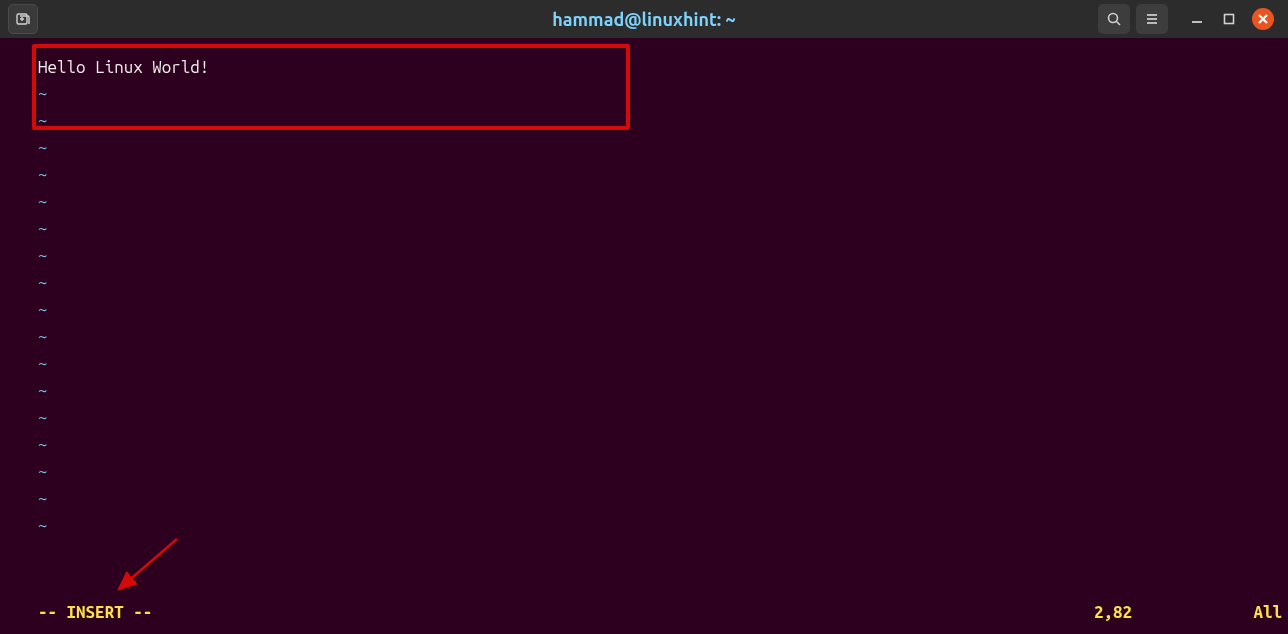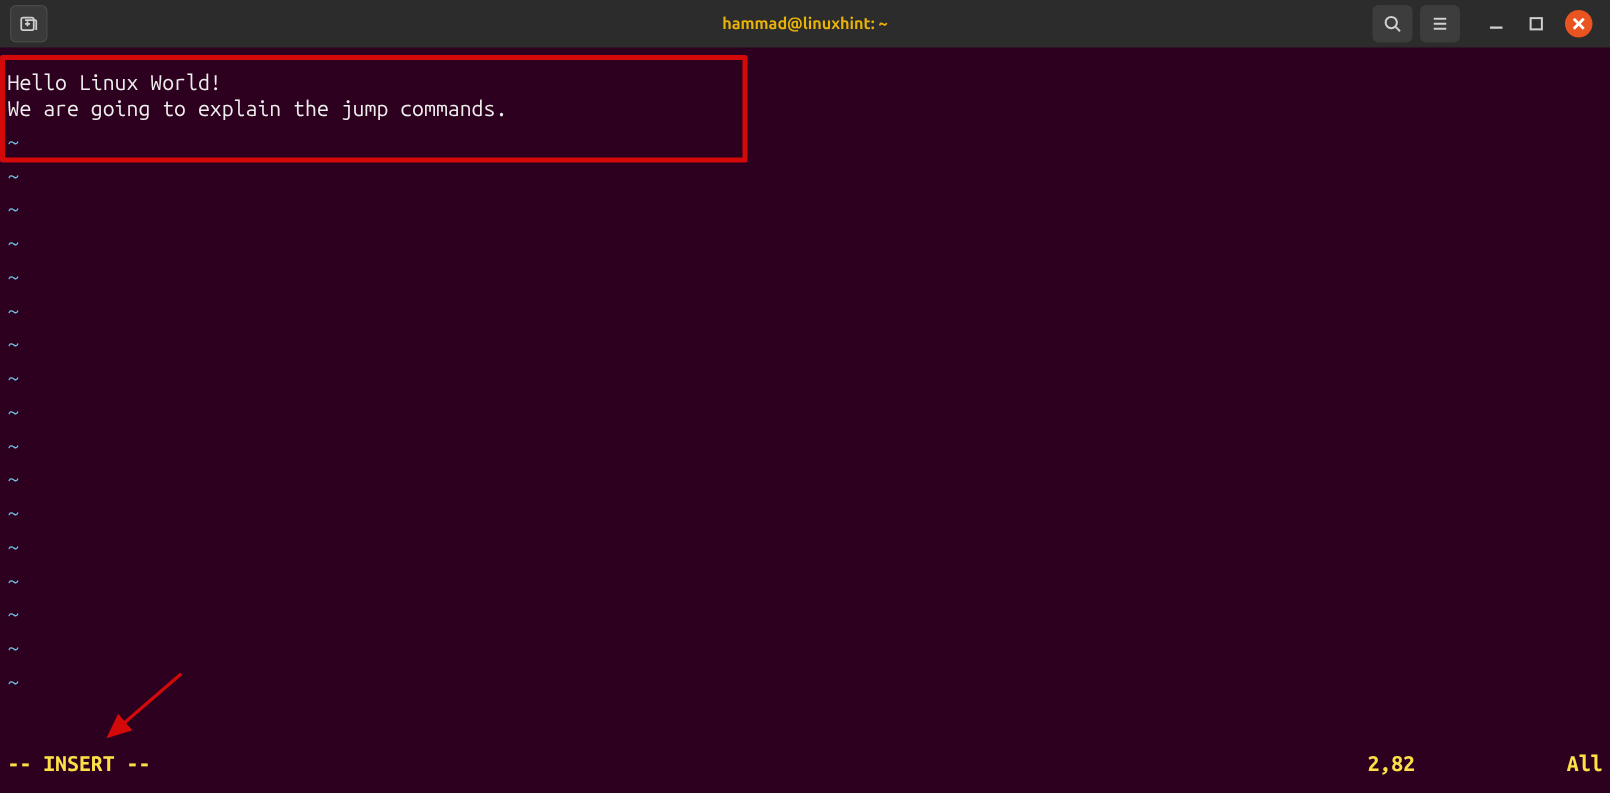--- a/index.html
+++ b/index.html
@@ -37,23 +37,23 @@
     .new-tab-btn svg {
       width: 16px;
       height: 16px;
       stroke: #d0d0d0;
       fill: none;
     }
     .window-title {
       position: absolute;
       left: 50%;
       transform: translateX(-50%);
-      color: #eab308;
+      color: #7dd3fc;
       font-family: 'Ubuntu', sans-serif;
-      font-size: 13px;
+      font-size: 18px;
       font-weight: 600;
     }
     .titlebar-right {
       margin-left: auto;
       display: flex;
       align-items: center;
       gap: 6px;
     }
     .titlebar-btn {
       width: 32px;
@@ -106,20 +106,21 @@
       stroke: #fff;
       stroke-width: 2.2;
     }
     .terminal-body {
       position: relative;
       height: calc(634px - 38px);
       padding: 4px 6px;
       font-size: 17px;
       line-height: 21px;
       color: #eeeeec;
+      margin-left: 32px;
     }
     .highlight-box {
       position: absolute;
       top: 6px;
       left: 0px;
       width: 598px;
       height: 86px;
       border: 4px solid #d40a0a;
       border-radius: 2px;
       pointer-events: none;
@@ -211,21 +212,20 @@
       </div>
     </div>
   </div>
 </div>
 
 <div class="terminal-body">
   <div class="highlight-box"></div>
 
   <div class="text-content">
     <div class="text-line">Hello Linux World!</div>
-    <div class="text-line">We are going to explain the jump commands.</div>
   </div>
 
   <div class="tilde-lines">
     <div class="tilde-line">~</div>
     <div class="tilde-line">~</div>
     <div class="tilde-line">~</div>
     <div class="tilde-line">~</div>
     <div class="tilde-line">~</div>
     <div class="tilde-line">~</div>
     <div class="tilde-line">~</div>

